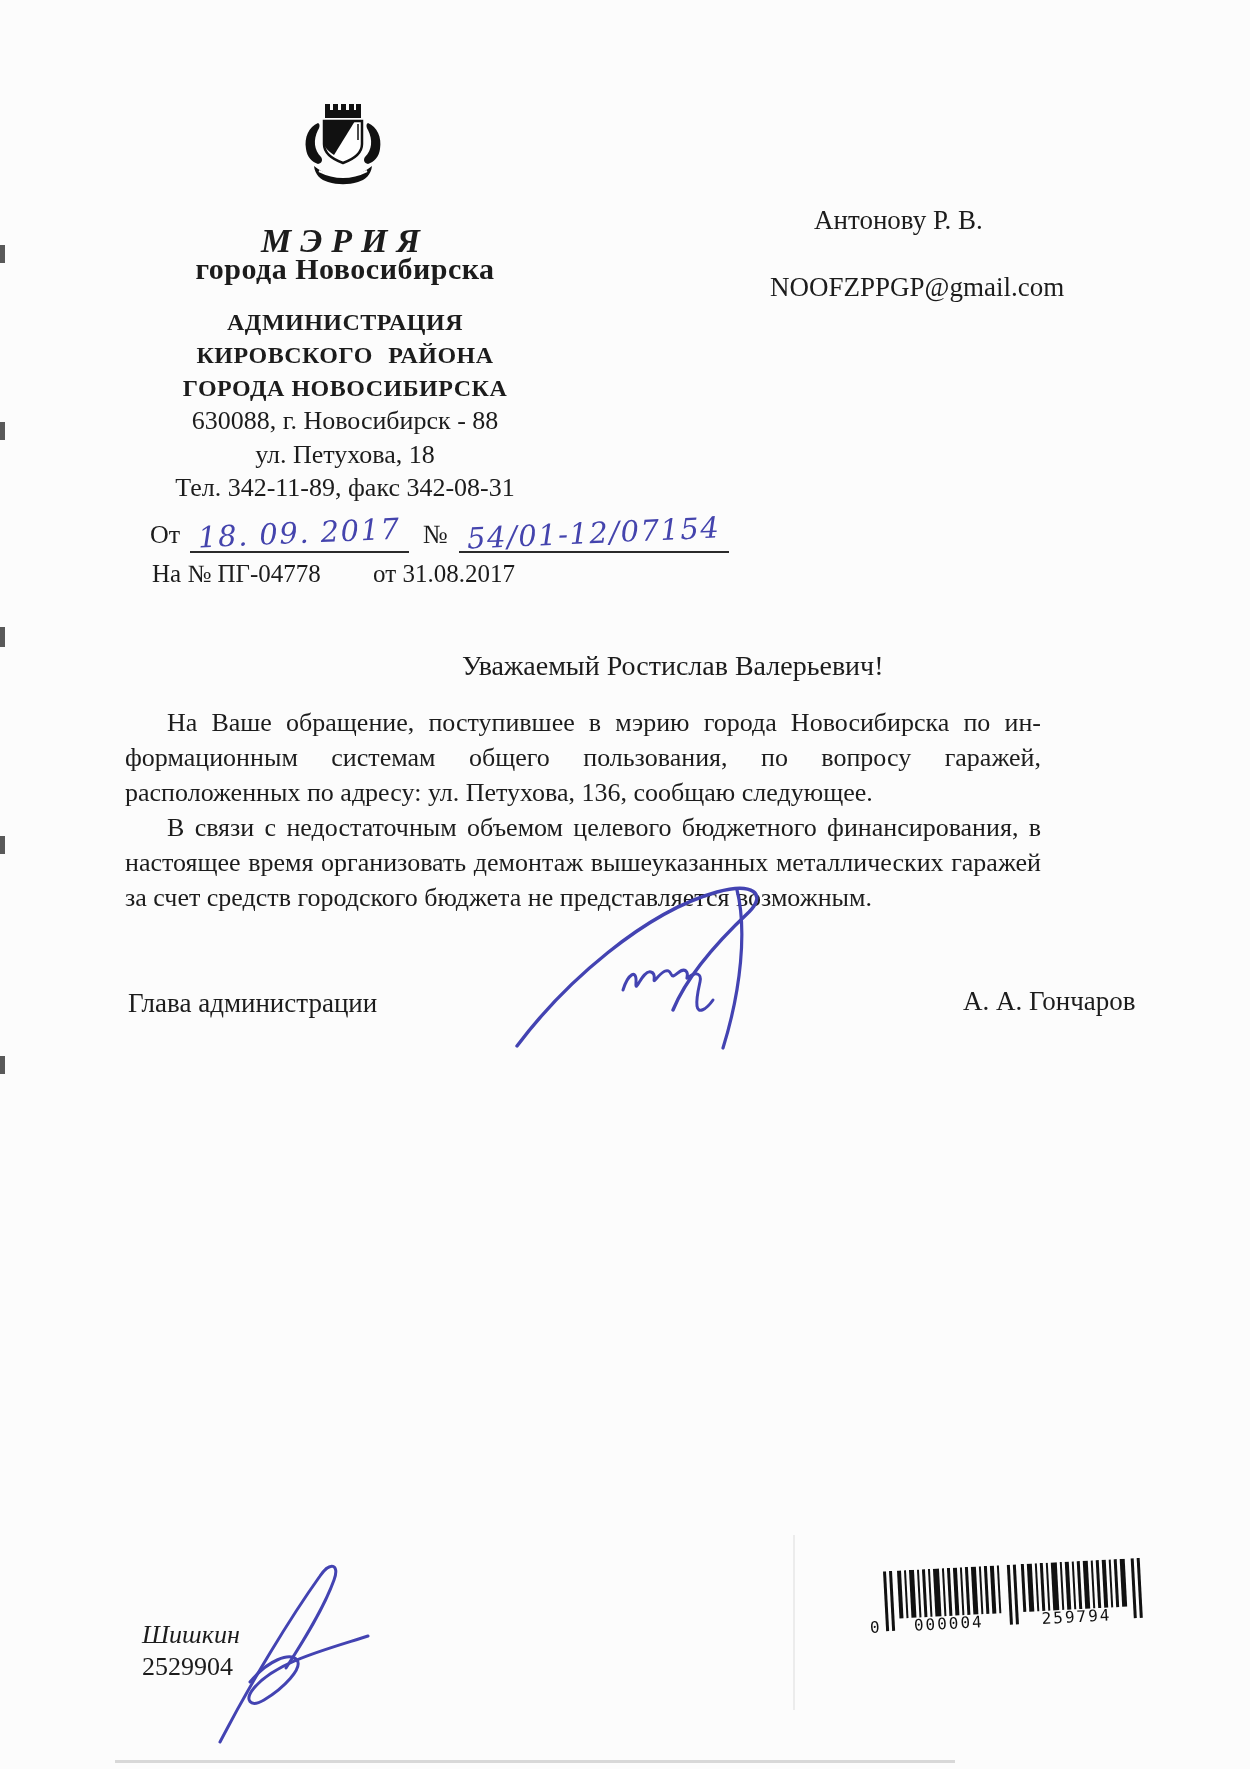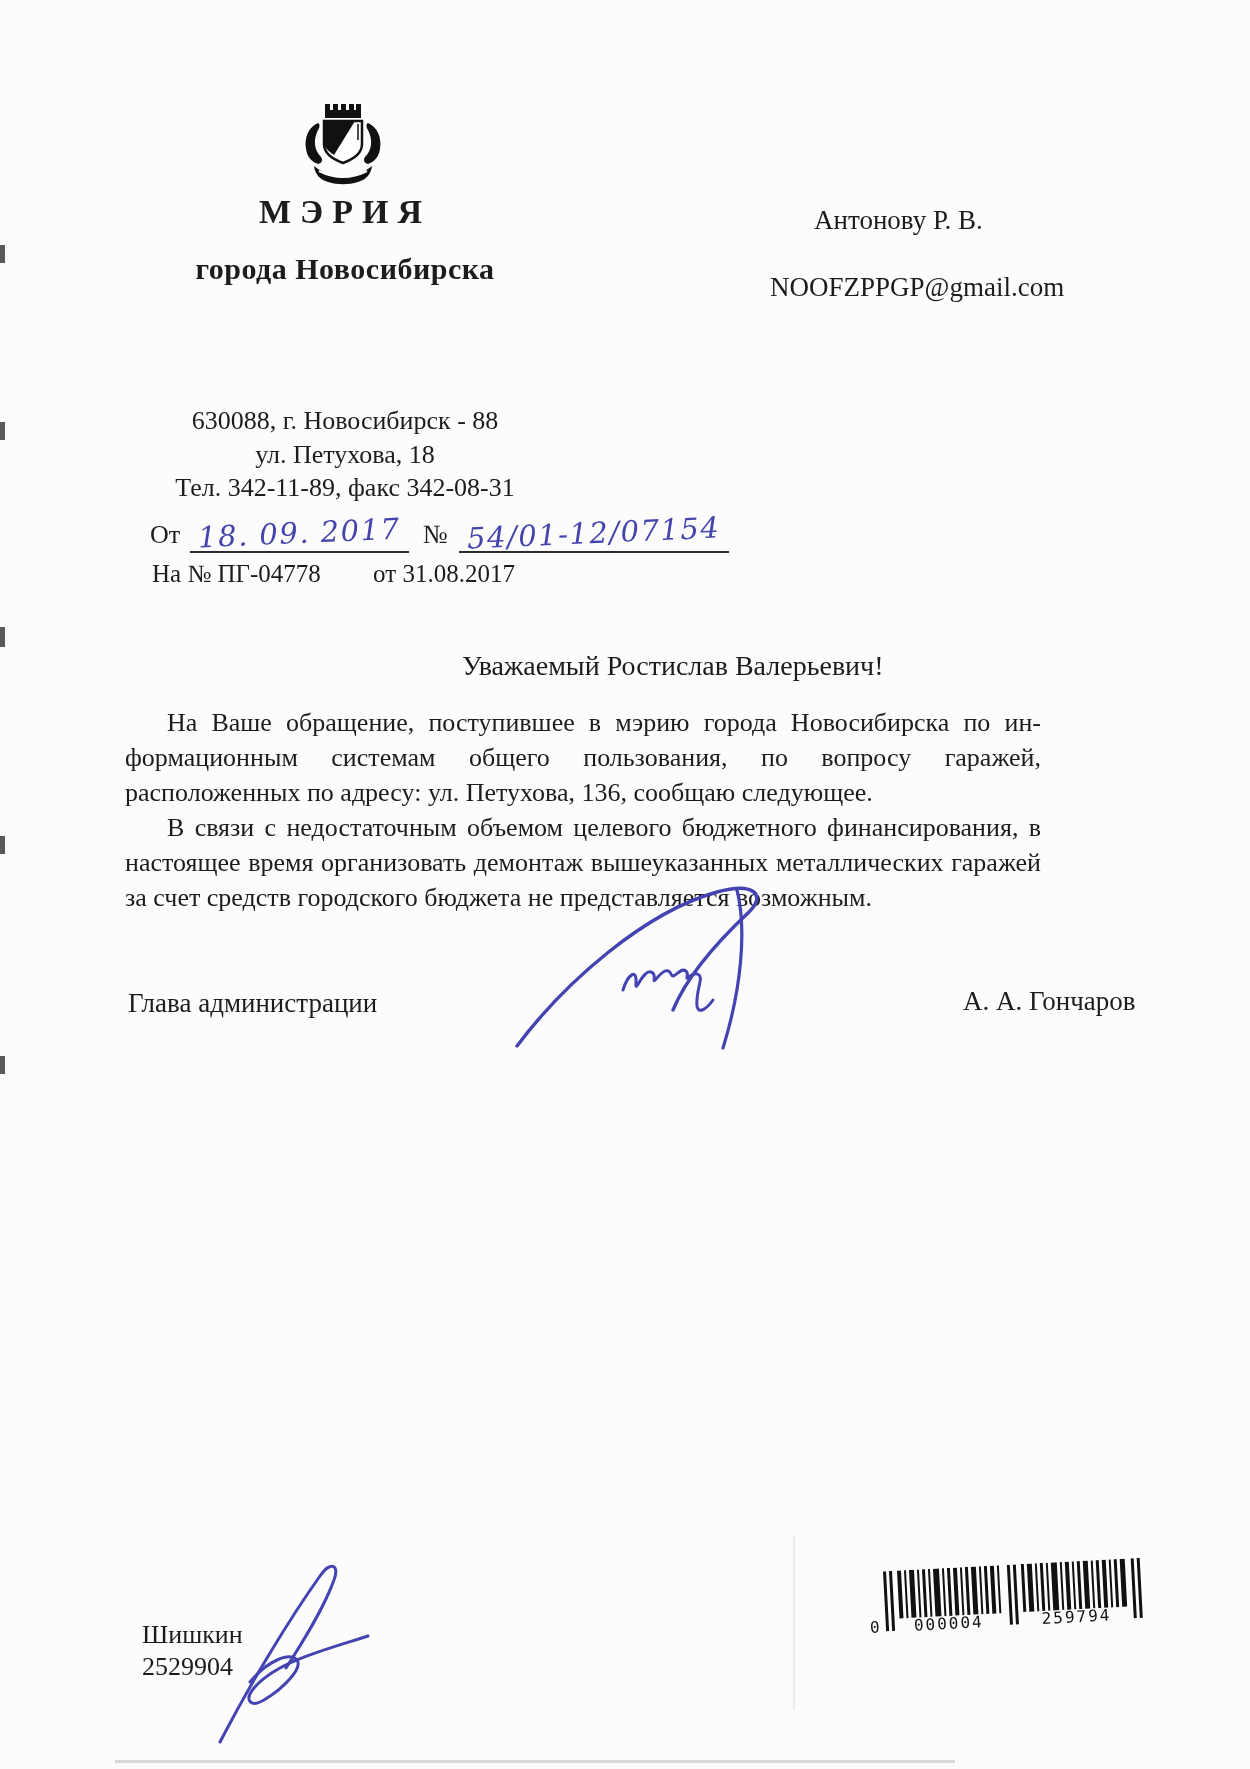--- a/index.html
+++ b/index.html
@@ -3,21 +3,21 @@
 <meta charset="utf-8">
 <style>
   html,body { margin:0; padding:0; }
   .page {
     position:relative; width:1250px; height:1769px;
     background:#fcfcfc; overflow:hidden;
     font-family:"Liberation Serif", serif; color:#1c1c1c;
   }
   .abs { position:absolute; }
   .center-block { left:120px; width:450px; text-align:center; }
-  .org1 { top:193px; font-size:34px; font-weight:bold; letter-spacing:9px; }
+  .org1 { top:222px; font-size:34px; font-weight:bold; letter-spacing:9px;font-style:italic; }
   .org2 { top:252px; font-size:30px; font-weight:bold; letter-spacing:0.5px; }
   .dept { top:306px; font-size:24px; font-weight:bold; line-height:33px; letter-spacing:0.5px; }
   .dept .wide { word-spacing:9px; }
   .addr1 { top:406px; font-size:26px; }
   .addr2 { top:440px; font-size:26px; }
   .phone { top:473px; font-size:26px; }
   .refline { left:150px; top:516px; display:flex; align-items:baseline; font-size:26px; }
   .uline { display:inline-block; border-bottom:2px solid #2b2b2b; text-align:center; padding:0 8px 1px 8px; }
   .uline.date { min-width:178px; margin:0 14px 0 10px; }
   .uline.num  { min-width:220px; margin-left:12px; }
@@ -33,21 +33,21 @@
   .salutation { left:462px; top:650px; font-size:28px; }
   .bodyline {
     left:125px; width:916px; height:35px; font-size:26px;
     text-align:justify; text-align-last:justify;
   }
   .bodyline.endp { text-align-last:left; }
   .bodyline.ind { text-indent:42px; }
   .signer-title { left:128px; top:988px; font-size:27px; }
   .signer-name { left:963px; top:986px; font-size:27px; }
   .sig-main { left:505px; top:878px; width:335px; height:185px; }
-  .exec-name { left:142px; top:1620px; font-size:26px; }
+  .exec-name { left:142px; top:1620px; font-size:26px;font-style:italic; }
   .exec-phone { left:142px; top:1652px; font-size:26px; }
   .sig-exec { left:192px; top:1556px; width:180px; height:190px; }
   .barcode {
     left:872px; top:1572px; width:295px; height:95px;
     transform:rotate(-3deg); transform-origin:left bottom;
   }
   .barcode svg { position:absolute; left:14px; top:0; }
   .bc-digit {
     position:absolute; top:46px; font-family:"DejaVu Sans Mono", monospace;
     font-size:16px; letter-spacing:2px; color:#111;
@@ -79,20 +79,25 @@
     <path d="M28,21 h31 L38,55 c-6,-4 -10,-8 -10,-12 z" fill="#111"></path>
     <path d="M62,24 v16" stroke="#111" stroke-width="1.5"></path>
     <path d="M22,23 c-9,4 -14,14 -12,26 c1,8 6,13 12,15 c4,-1 5,-4 3,-7 c-7,-7 -8,-17 -3,-27 c2,-3 2,-6 0,-7 z" fill="#111"></path>
     <path d="M72,23 c9,4 14,14 12,26 c-1,8 -6,13 -12,15 c-4,-1 -5,-4 -3,-7 c7,-7 8,-17 3,-27 c-2,-3 -2,-6 0,-7 z" fill="#111"></path>
     <path d="M18,66 c10,8 19,11 29,11 c10,0 19,-3 29,-11 c-1,9 -7,14 -14,16 c-10,3 -20,3 -30,0 c-7,-2 -13,-7 -14,-16 z" fill="#111"></path>
     <path d="M23,71 c16,8 32,8 48,0" stroke="#fff" stroke-width="2" fill="none"></path>
   </svg>
 
   <div class="abs center-block org1">МЭРИЯ</div>
   <div class="abs center-block org2">города Новосибирска</div>
+  <div class="abs center-block dept">
+    <div>АДМИНИСТРАЦИЯ</div>
+    <div class="wide">КИРОВСКОГО РАЙОНА</div>
+    <div>ГОРОДА НОВОСИБИРСКА</div>
+  </div>
   <div class="abs center-block addr1">630088, г. Новосибирск - 88</div>
   <div class="abs center-block addr2">ул. Петухова, 18</div>
   <div class="abs center-block phone">Тел. 342-11-89, факс 342-08-31</div>
 
   <div class="abs refline">
     <span>От</span>
     <span class="uline date"><span class="hw">18. 09. 2017</span></span>
     <span>№</span>
     <span class="uline num"><span class="hw">54/01-12/07154</span></span>
   </div>

